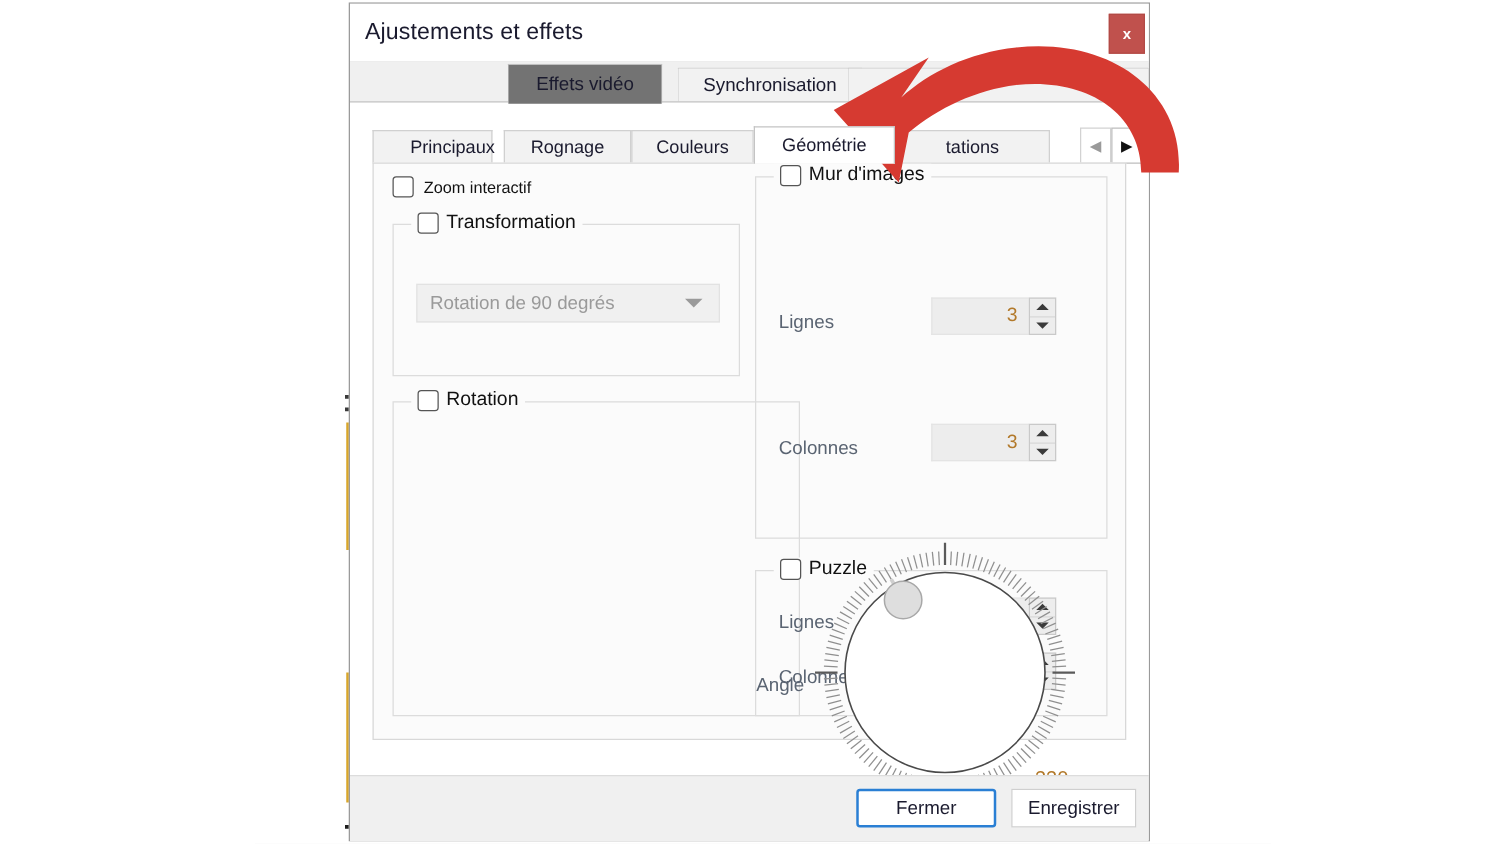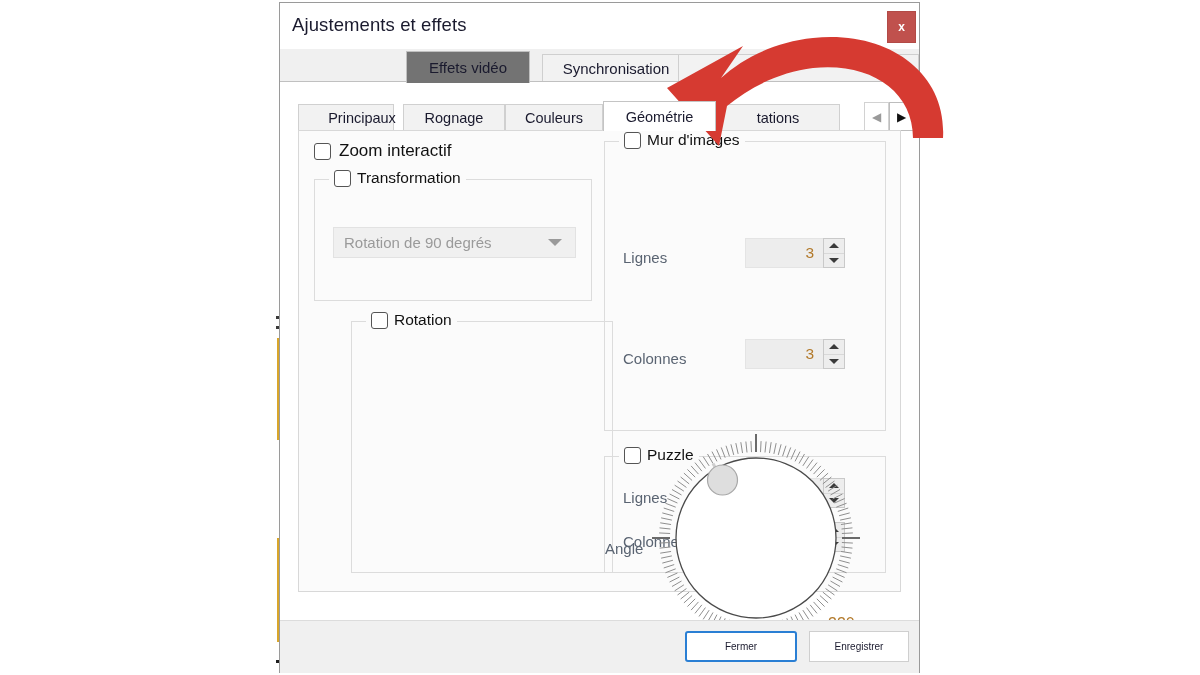--- a/index.html
+++ b/index.html
@@ -111,21 +111,21 @@
     padding:0 5px;display:flex;align-items:center;gap:6px;
   }
   .group-head .lbl{font-size:15.5px;color:#111;white-space:nowrap;}
 
   .cb{
     width:17px;height:17px;border:1.6px solid #555;border-radius:3px;
     background:#ffffff;box-sizing:border-box;flex:0 0 auto;cursor:pointer;
   }
 
   .topcheck{position:absolute;display:flex;align-items:center;gap:8px;}
-  .topcheck .lbl{font-size:17px;color:#111;}
+  .topcheck .lbl{font-size:13px;color:#111;}
 
   
   .combo{
     position:absolute;background:#f0f0f0;border:1px solid #e2e2e2;
     display:flex;align-items:center;box-sizing:border-box;cursor:pointer;
   }
   .combo .val{font-size:15px;color:#9a9a9a;padding-left:10px;flex:1;}
   .combo .arw{
     width:0;height:0;border-left:7px solid transparent;border-right:7px solid transparent;
     border-top:7px solid #9a9a9a;margin-right:13px;
@@ -158,21 +158,21 @@
   .angle-lbl{position:absolute;left:325px;top:458px;font-size:15px;color:#5a6472;}
 
   
   .footer{
     position:absolute;left:0;top:617px;width:639px;height:52px;background:#f0f0f0;
     border-top:1px solid #dcdcdc;
   }
   .btn{
     position:absolute;top:10px;height:31px;
     background:#ffffff;border:1px solid #cfcfcf;
-    font-size:10px;color:#1a1a2e;
+    font-size:15px;color:#1a1a2e;
     display:flex;align-items:center;justify-content:center;
     box-sizing:border-box;cursor:pointer;
   }
   .btn.primary{border:2px solid #2a7fd4;border-radius:3px;}
   .b-close{left:405px;width:112px;}
   .b-save{left:529px;width:100px;}
 
   
   #arrow{position:absolute;left:655px;top:20px;width:300px;height:130px;pointer-events:none;}
 </style>
@@ -224,21 +224,21 @@
         <div class="group-head">
           <div class="cb"></div>
           <div class="lbl">Transformation</div>
         </div>
         <div class="combo" style="left:18px;top:47px;width:243px;height:31px;">
           <div class="val">Rotation de 90 degrés</div>
           <div class="arw"></div>
         </div>
       </div>
 
-      <div class="group" style="left:15px;top:190px;width:262px;height:252px;margin-left:37px;">
+      <div class="group" style="left:15px;top:190px;width:326px;height:252px;">
         <div class="group-head">
           <div class="cb"></div>
           <div class="lbl">Rotation</div>
         </div>
       </div>
 
       <div class="group" style="left:305px;top:10px;width:282px;height:290px;">
         <div class="group-head">
           <div class="cb"></div>
           <div class="lbl">Mur d'images</div>

